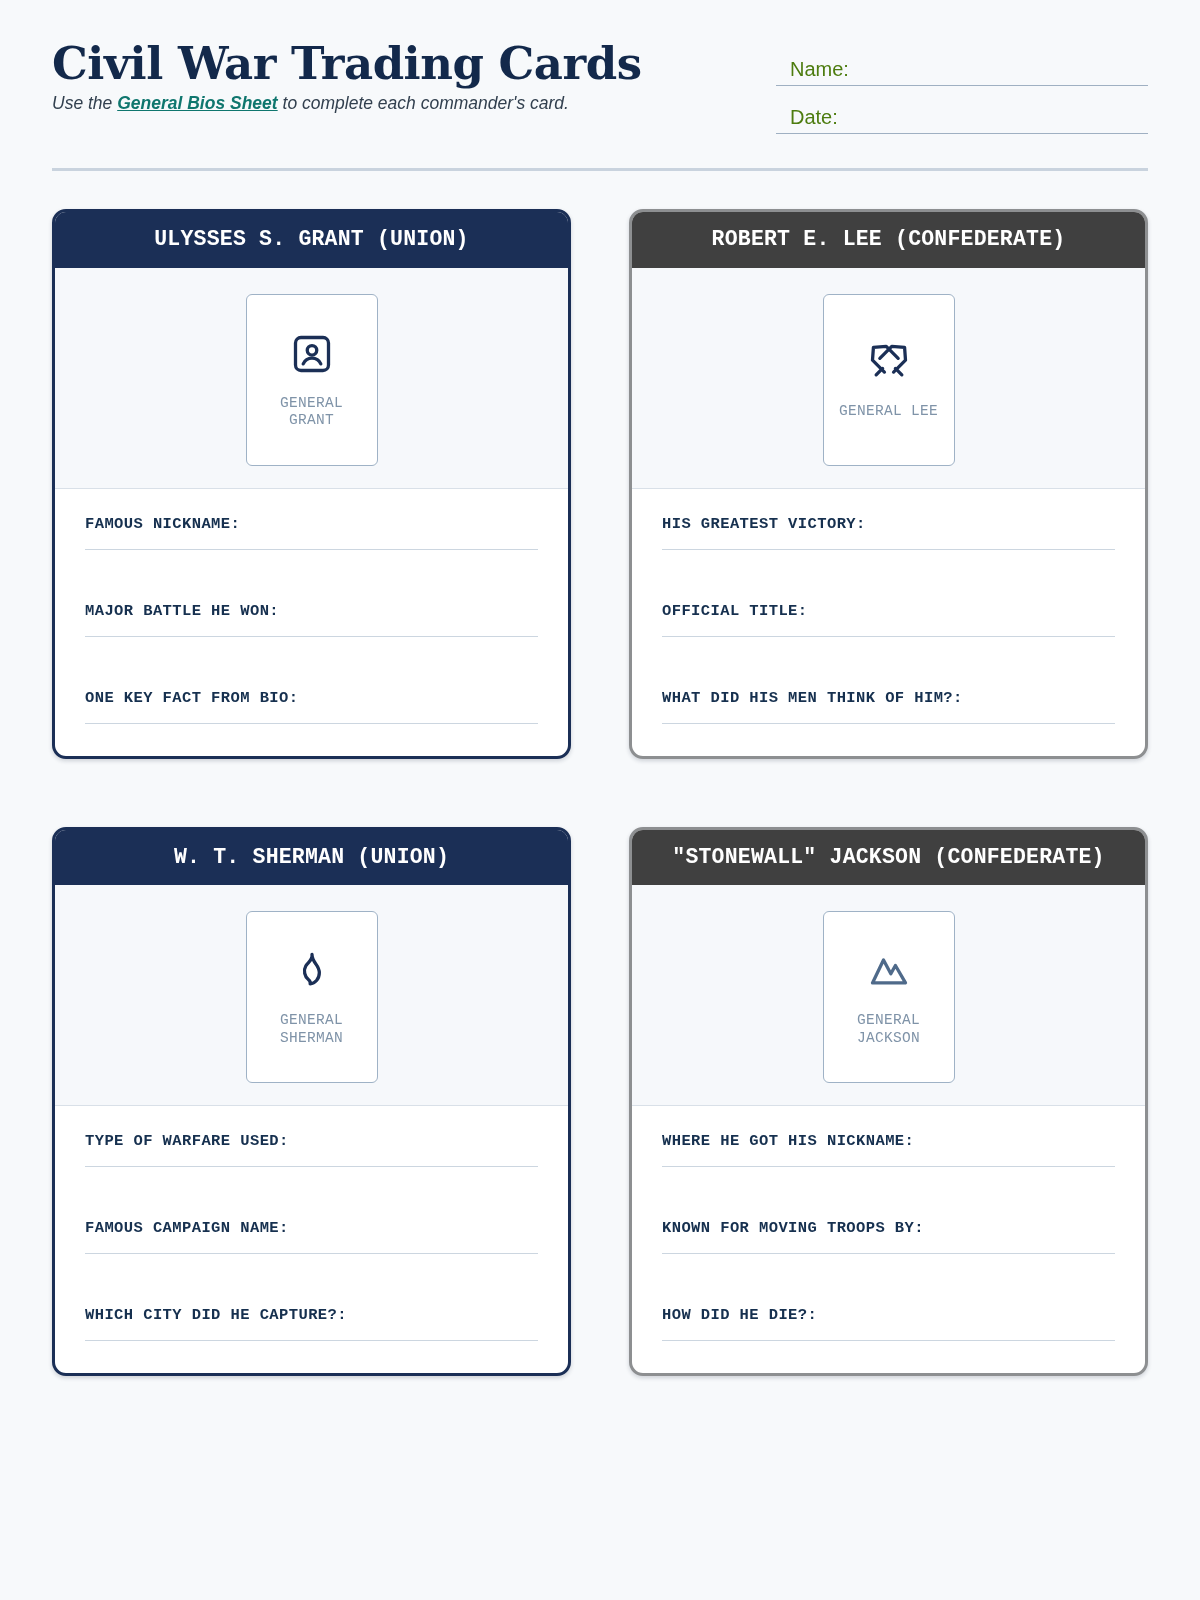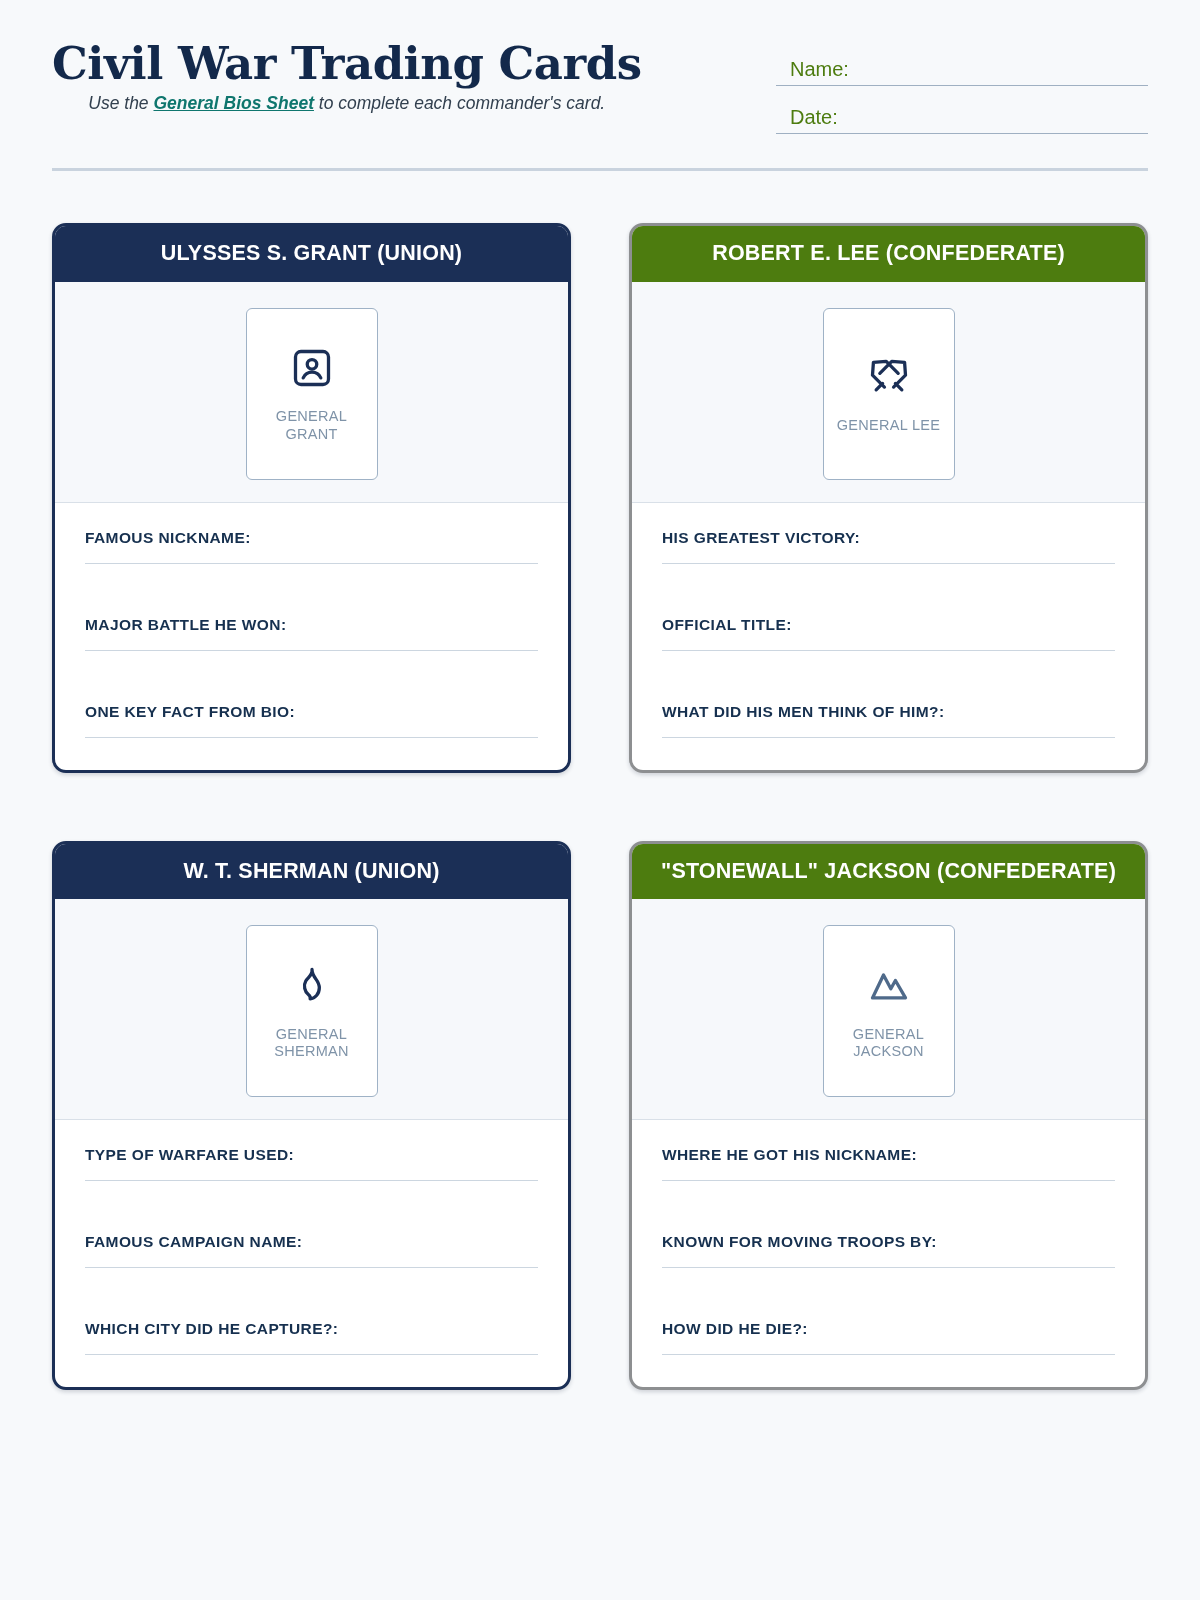--- a/index.html
+++ b/index.html
@@ -18,21 +18,21 @@
   }
 
   
   .header {
     display: flex;
     align-items: flex-start;
     justify-content: space-between;
     padding-bottom: 14px;
     border-bottom: 3px solid #c9d3de;
   }
-  .header-left { max-width: 690px; text-align: center; }
+  .header-left { max-width: 690px; }
   .doc-title {
     font-family: "DejaVu Serif", "Liberation Serif", serif;
     font-size: 45px;
     font-weight: bold;
     color: #13294b;
     letter-spacing: -0.5px;
     margin: 0 0 6px 0;
     line-height: 1.05;
   }
   .doc-sub {
@@ -57,46 +57,47 @@
     padding: 0 0 4px 14px;
     margin-bottom: 20px;
   }
   .field-label {
     font-size: 20px;
     color: #4d7c0f;
   }
 
   
   .grid {
-    margin-top: 52px;
+    margin-top: 38px;
     display: grid;
     grid-template-columns: 1fr 1fr;
     column-gap: 58px;
     row-gap: 68px;
+    font-family: Liberation Mono, monospace;
   }
   .card {
     border-radius: 14px;
     overflow: hidden;
     background: #ffffff;
     box-shadow: 0 2px 4px rgba(20,35,55,0.18);
   }
   .card.union { border: 3px solid #1b2f56; }
   .card.confederate { border: 3px solid #8d8f91; }
 
   .card-header {
     text-align: center;
     color: #ffffff;
     font-weight: bold;
     font-size: 21.5px;
     padding: 14px 16px;
     line-height: 1.28;
     letter-spacing: 0.2px;
   }
   .union .card-header { background: #1b2f56; }
-  .confederate .card-header { background: #4d7c0f; }
+  .confederate .card-header { background: #404040; }
 
   .card-art {
     background: #f6f8fb;
     border-bottom: 1px solid #d9e0e8;
     display: flex;
     justify-content: center;
     align-items: center;
     padding: 26px 0 22px 0;
   }
   .art-box {

